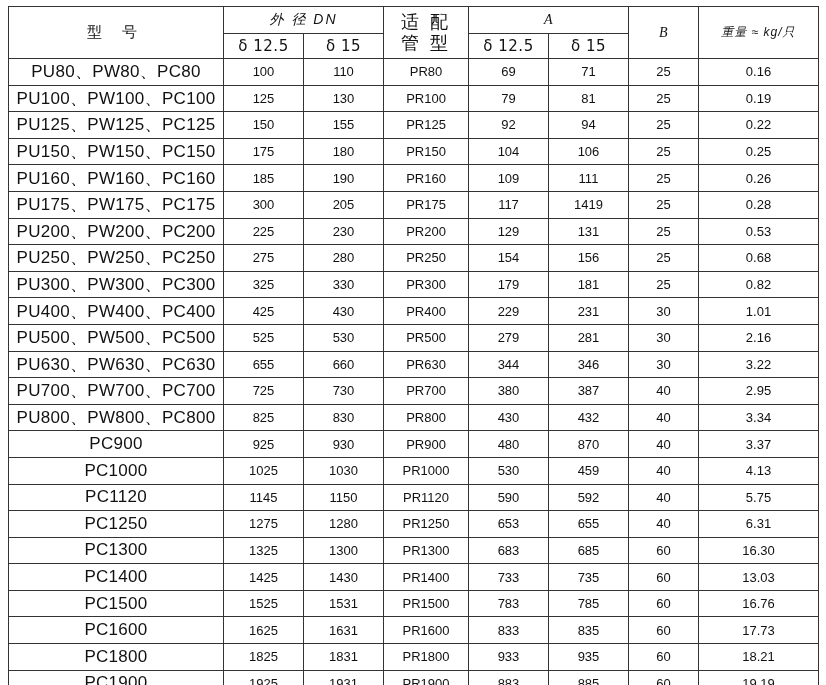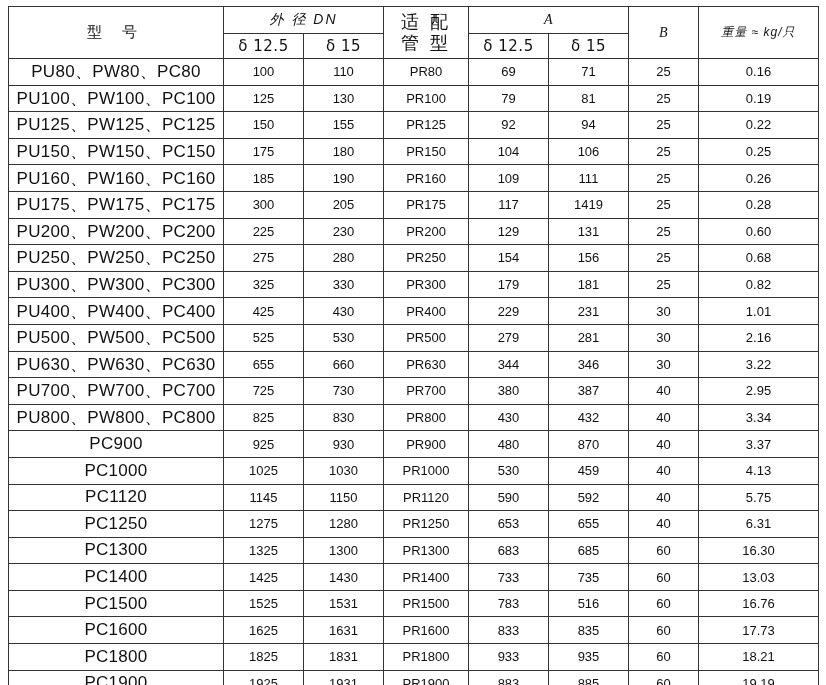--- a/index.html
+++ b/index.html
@@ -189,21 +189,21 @@
           <td>0.28</td>
         </tr>
         <tr>
           <td class="model">PU200、PW200、PC200</td>
           <td>225</td>
           <td>230</td>
           <td class="pipe">PR200</td>
           <td>129</td>
           <td>131</td>
           <td>25</td>
-          <td>0.60</td>
+          <td>0.53</td>
         </tr>
         <tr>
           <td class="model">PU250、PW250、PC250</td>
           <td>275</td>
           <td>280</td>
           <td class="pipe">PR250</td>
           <td>154</td>
           <td>156</td>
           <td>25</td>
           <td>0.68</td>
@@ -327,21 +327,21 @@
           <td>735</td>
           <td>60</td>
           <td>13.03</td>
         </tr>
         <tr>
           <td class="model">PC1500</td>
           <td>1525</td>
           <td>1531</td>
           <td class="pipe">PR1500</td>
           <td>783</td>
-          <td>516</td>
+          <td>785</td>
           <td>60</td>
           <td>16.76</td>
         </tr>
         <tr>
           <td class="model">PC1600</td>
           <td>1625</td>
           <td>1631</td>
           <td class="pipe">PR1600</td>
           <td>833</td>
           <td>835</td>

